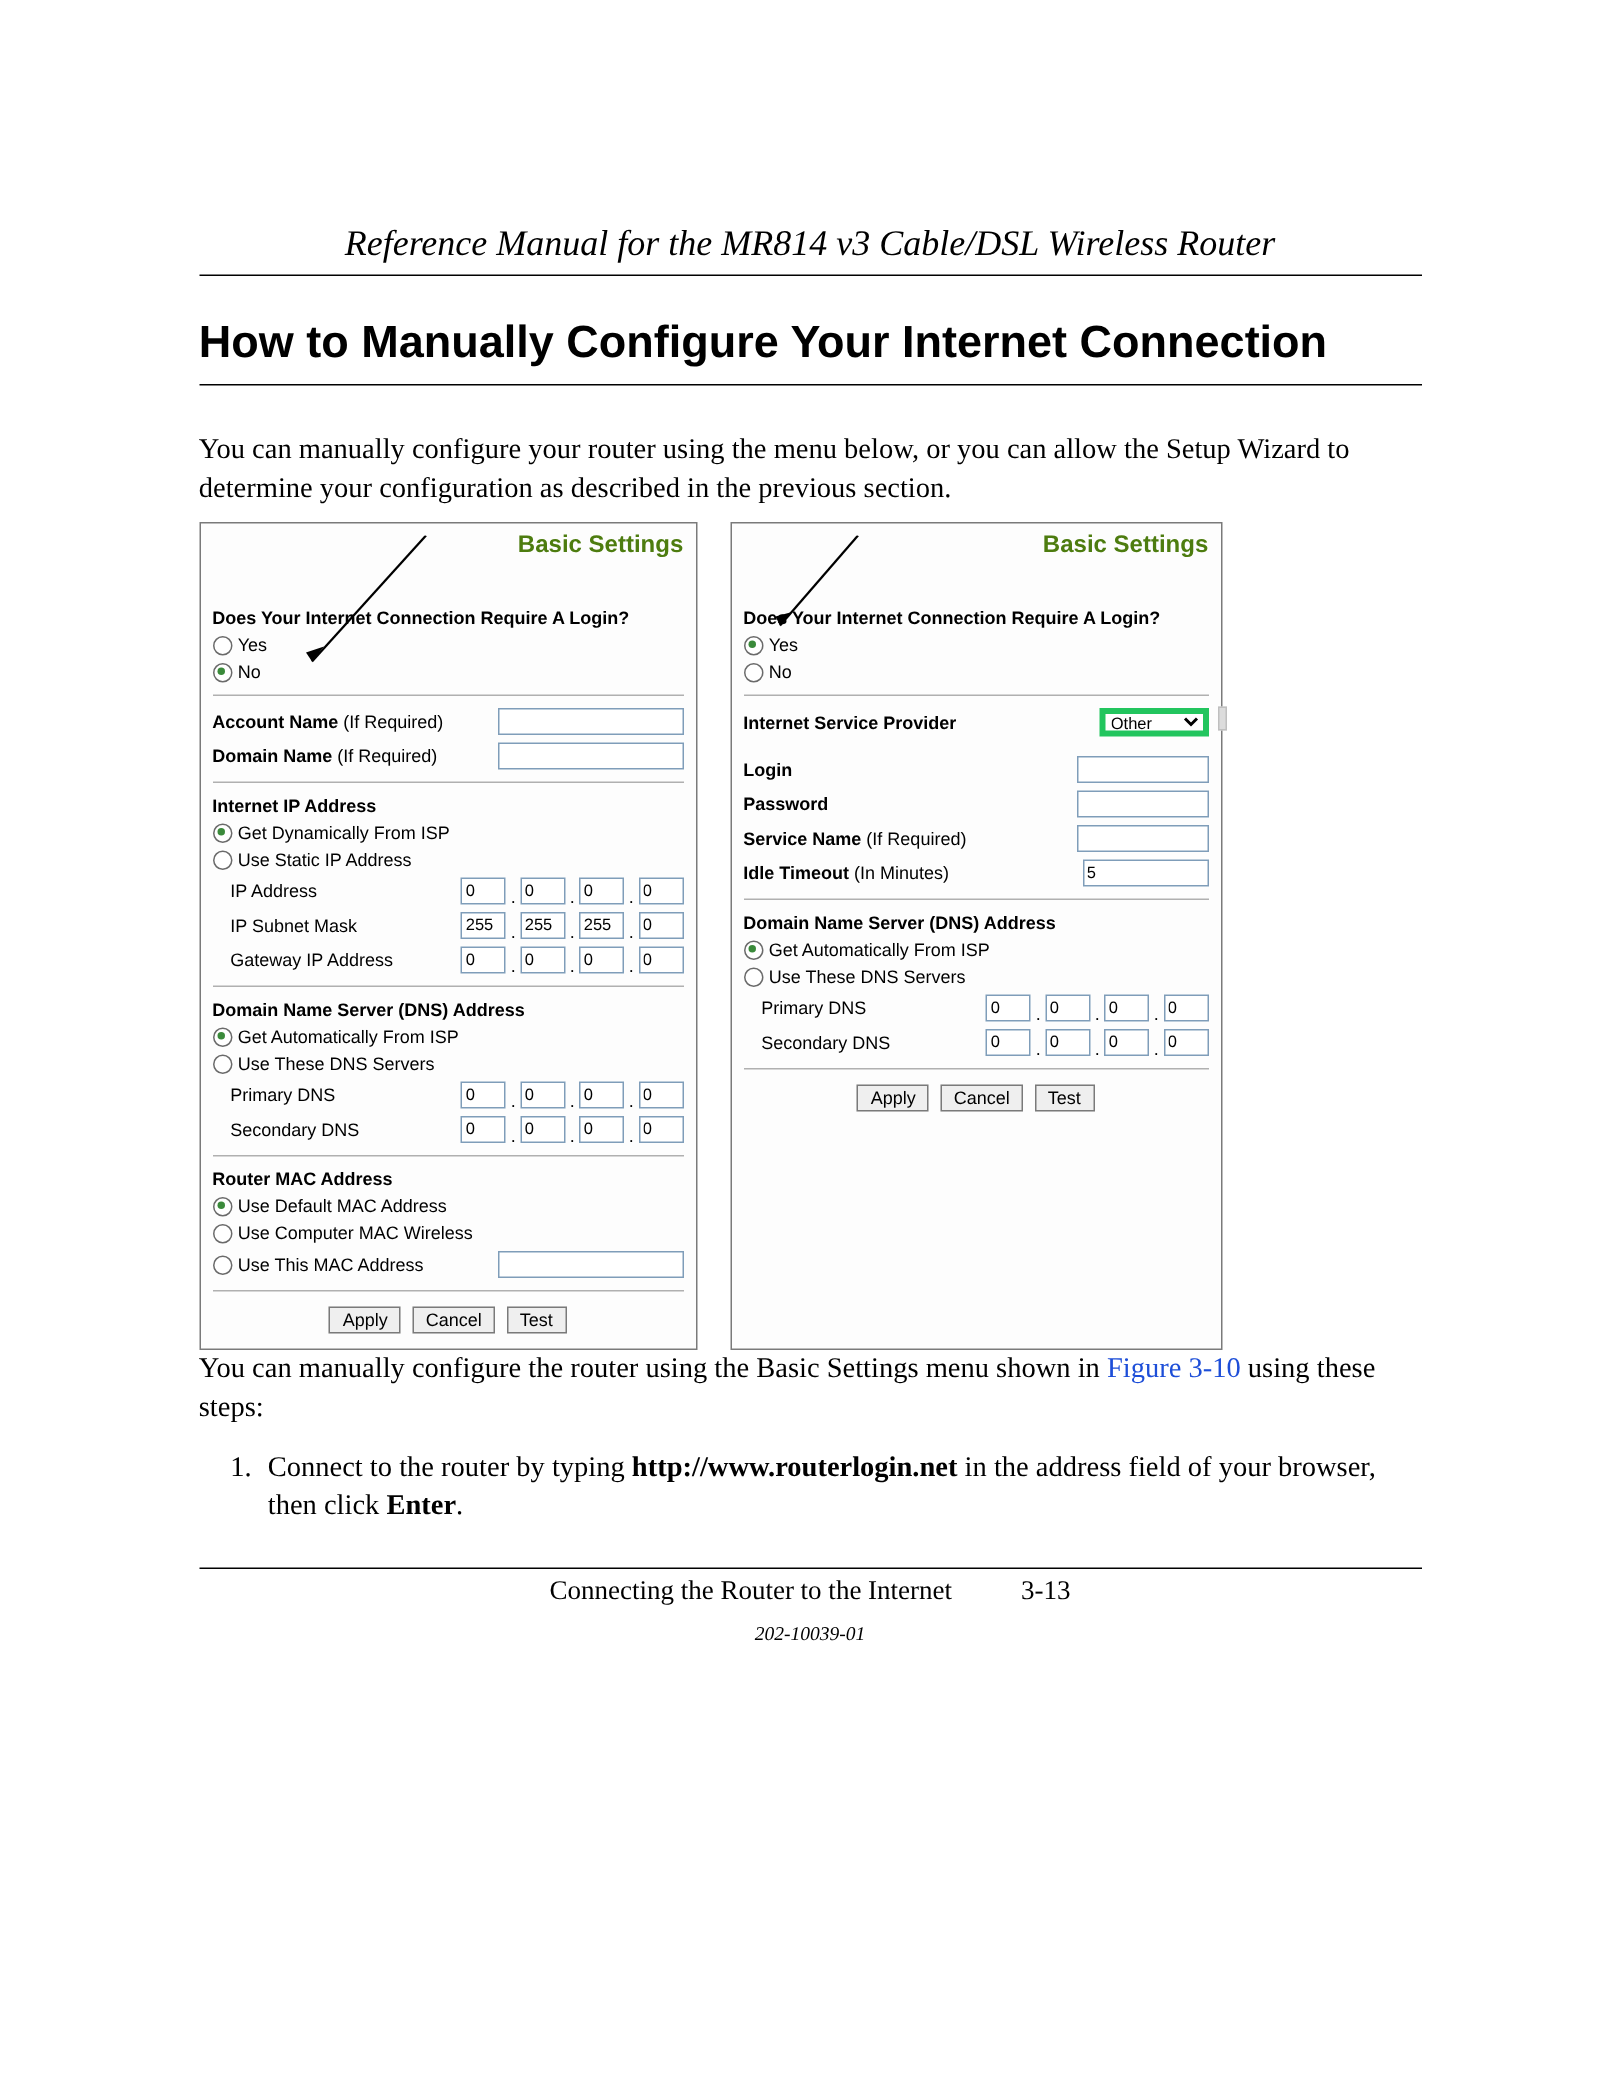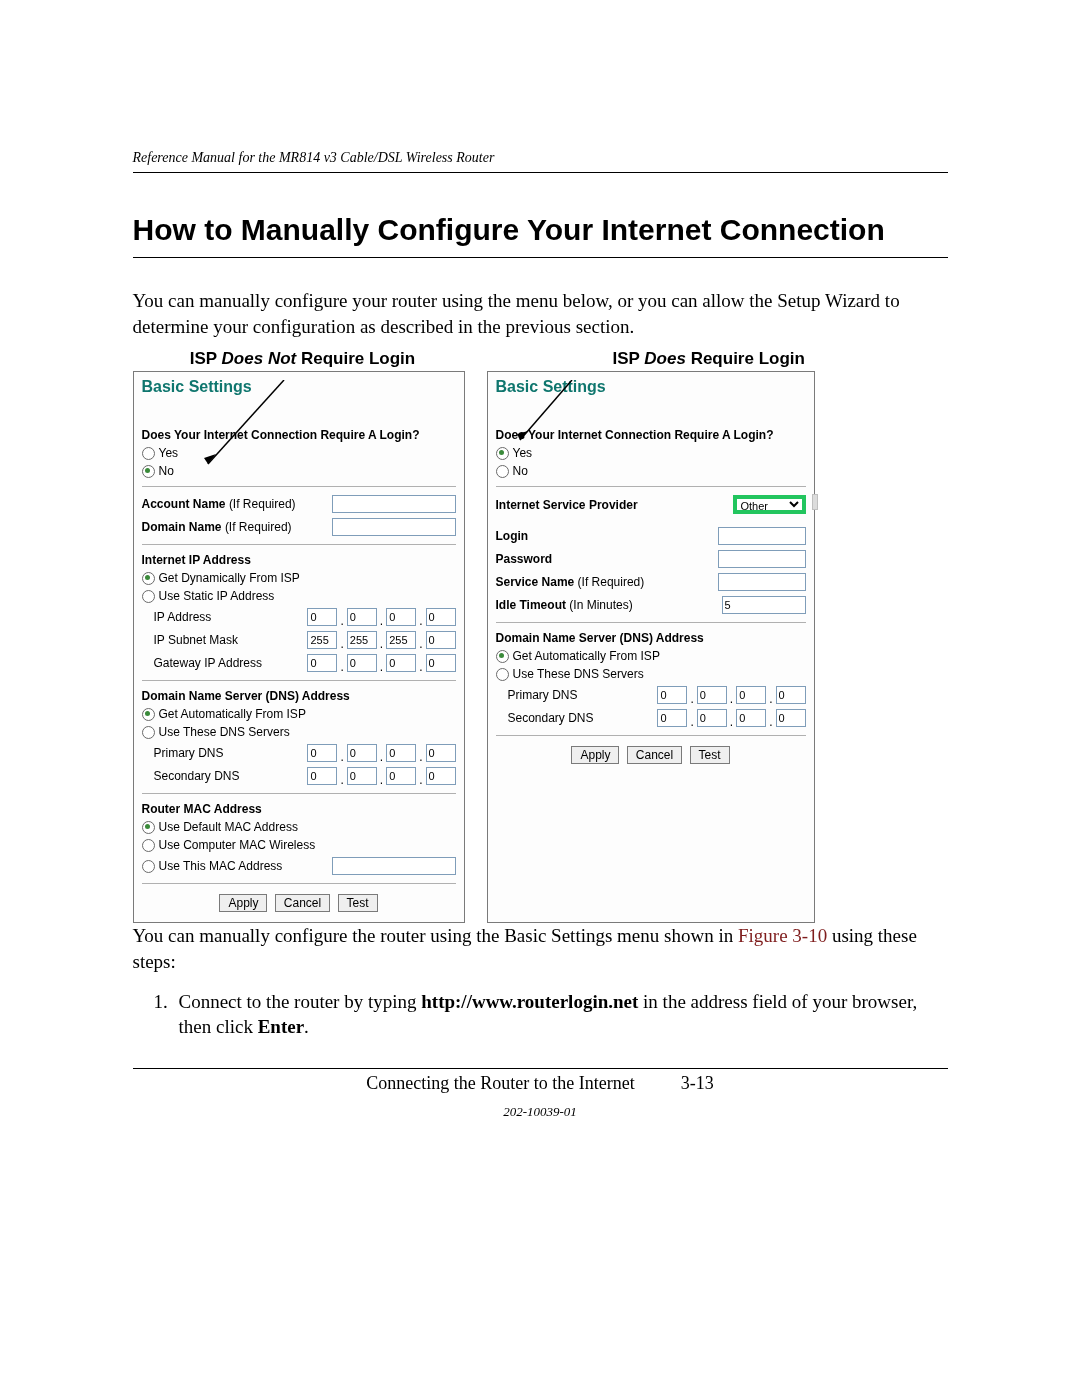--- a/index.html
+++ b/index.html
@@ -9,26 +9,26 @@
     background: #fff;
     color: #000;
     width: 1080px;
   }
   .page {
     width: 815px;
     margin: 0 auto;
     padding: 150px 0 40px 0;
   }
   .running-header {
-    text-align: left;
+    text-align: center;
     font-style: italic;
-    font-size: 14px;
+    font-size: 24px;
     padding-bottom: 6px;
     border-bottom: 1.5px solid #000;
-    margin-bottom: 40px;
+    margin-bottom: 28px;
   }
   h1.section-heading {
     font-family: Arial, Helvetica, sans-serif;
     font-weight: bold;
     font-size: 30px;
     margin: 0 0 10px 0;
   }
   .heading-rule {
     border: none;
     border-top: 1.5px solid #000;
@@ -56,24 +56,25 @@
     font-size: 12px;
     border: 1px solid #7a7a7a;
     background: #fdfdfd;
     color: #000;
     position: relative;
   }
   .panel.left { width: 330px; }
   .panel.right { width: 326px; }
   .panel .inner { padding: 6px 8px 10px 8px; }
   .panel-title {
-    color: #0f766e;
+    color: #4d7c0f;
     font-size: 16px;
     font-weight: bold;
     font-family: Arial, Helvetica, sans-serif;
+    text-align: right;
   }
   .hr { border-top: 1px solid #b0b0b0; margin: 8px 0; }
   .q { font-weight: bold; margin-top: 14px; }
   .radio-row, .opt-row { margin-top: 4px; display: flex; align-items: center; gap: 4px; }
   .radio {
     width: 11px; height: 11px; border: 1px solid #6a6a6a; border-radius: 50%;
     display: inline-block; position: relative; background: #fff;
   }
   .radio.sel::after {
     content: ""; position: absolute; width: 5px; height: 5px; border-radius: 50%;
@@ -117,48 +118,40 @@
     position: absolute; right: -4px; top: 122px; width: 4px; height: 14px;
     background: #dcdcdc; border: 1px solid #bfbfbf;
   }
 
   .figure-caption {
     font-family: Arial, Helvetica, sans-serif;
     font-weight: bold;
     font-size: 17px;
     margin: 26px 0 30px 20px;
   }
-  .xref { color: #7f1d1d; }
+  .xref { color: #1d4ed8; }
   ol.steps { font-size: 19px; line-height: 1.35; padding-left: 40px; margin: 14px 0 0 0; }
   ol.steps li { margin-bottom: 6px; padding-left: 6px; }
   .footer-rule { border: none; border-top: 1.5px solid #000; margin: 28px 0 4px 0; }
   .footer-row { display: flex; justify-content: center; font-size: 18px; gap: 46px; }
   .doc-number { text-align: center; font-style: italic; font-size: 13px; margin-top: 10px; }
 </style>
 </head>
 <body>
 
 <div class="page">
 
   <div class="running-header">Reference Manual for the MR814 v3 Cable/DSL Wireless Router</div>
 
   <h1 class="section-heading">How to Manually Configure Your Internet Connection</h1>
   <hr class="heading-rule">
 
   <p class="body">You can manually configure your router using the menu below, or you can allow the Setup Wizard to determine your configuration as described in the previous section.</p>
 
   <div class="figure-wrap">
-    <div class="fig-labels">
-      <div class="lbl-left">
-        <span>ISP </span><em>Does Not</em><span> Require Login</span>
-      </div>
-      <div class="lbl-right">
-        <span>ISP </span><em>Does</em><span> Require Login</span>
-      </div>
-    </div>
 
     <div class="panels">
 
       <div class="panel left">
         <div class="arrow" style="left:64px; top:8px;">
           <svg width="90" height="96">
               <line x1="86" y1="0" x2="10" y2="84" stroke="#000" stroke-width="1.5"></line>
               <polygon points="10,84 18,74 6,78" fill="#000"></polygon>
             </svg>
         </div>

